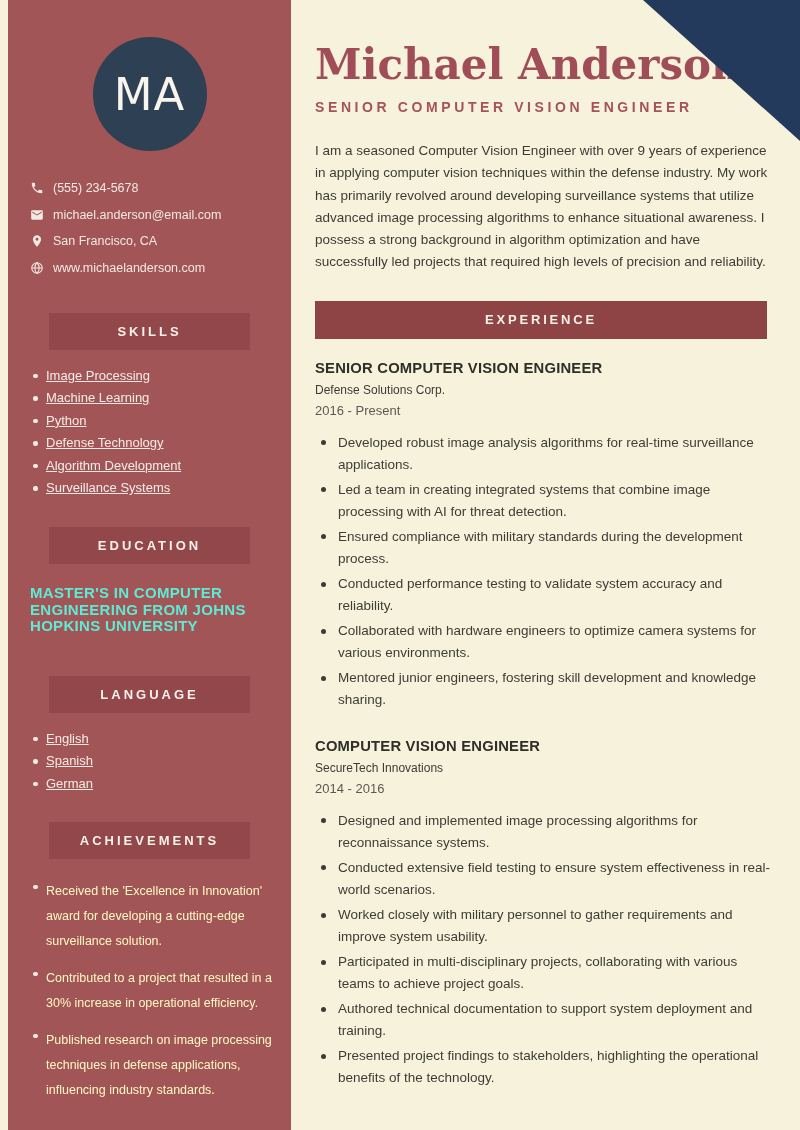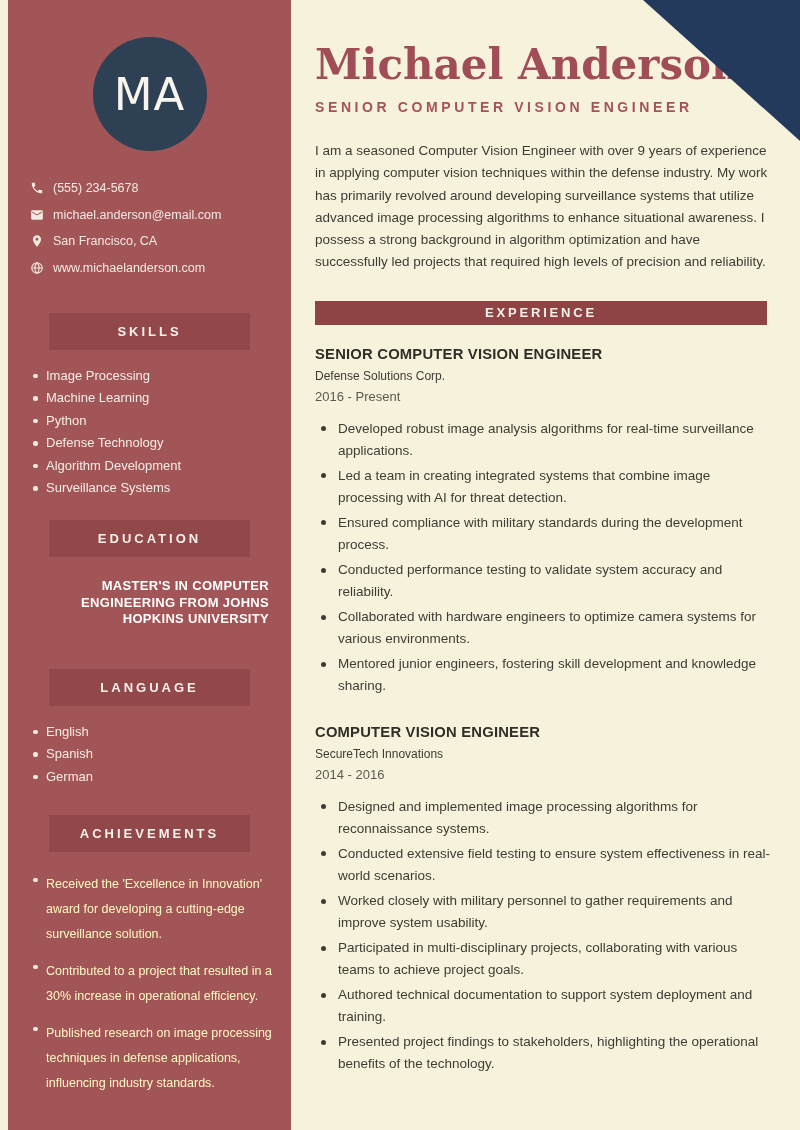--- a/index.html
+++ b/index.html
@@ -64,37 +64,37 @@
   }
   .cicon svg{width:14px;height:14px;display:block;}
   .sbanner{
     margin:0 auto;width:201px;height:37px;
     background:var(--sidebar-banner-bg);
     display:flex;align-items:center;justify-content:center;
     color:var(--banner-text);
     font-size:13px;font-weight:bold;letter-spacing:3px;
   }
   .sbanner.skills{margin-top:38px;}
-  .sbanner.education{margin-top:26px;}
+  .sbanner.education{margin-top:33px;}
   .sbanner.language{margin-top:41px;}
   .sbanner.achievements{margin-top:32px;}
-  .slist{list-style:none;margin:19px 0 0 25px;}
+  .slist{list-style:none;margin:19px 0 0 25px;text-decoration:underline;}
   .slist li{
     position:relative;
     padding-left:13px;margin-bottom:9.5px;
     font-size:13px;line-height:13px;color:#f5ece6;
   }
   .slist li::before{
     content:"";position:absolute;left:0;top:5px;
     width:4.5px;height:4.5px;border-radius:50%;background:#f5ece6;
   }
   .edu-text{
     margin:21px 22px 0 22px;
-    font-size:13px;font-weight:bold;line-height:16.5px;
-    letter-spacing:.3px;color:#ffffff;text-align:right;
+    font-size:15px;font-weight:bold;line-height:16.5px;
+    letter-spacing:.3px;color:#5eead4;
   }
   .alist{list-style:none;margin:20px 18px 0 25px;}
   .alist li{
     position:relative;
     padding-left:13px;margin-bottom:12px;
     font-size:12.5px;line-height:25px;color:#fef9c3;
   }
   .alist li::before{
     content:"";position:absolute;left:0;top:6px;
     width:4.5px;height:4.5px;border-radius:50%;background:#f5ece6;
@@ -114,21 +114,21 @@
     margin-top:11px;
     font-size:14px;font-weight:bold;letter-spacing:3.6px;
     color:var(--subtitle-color);
   }
   .summary{
     margin-top:25px;width:453px;
     font-size:13.5px;line-height:22.3px;
     color:var(--body-text);
   }
   .xbanner{
-    margin-top:27px;width:452px;height:24px;
+    margin-top:27px;width:452px;height:38px;
     background:var(--accent-banner-bg);
     display:flex;align-items:center;justify-content:center;
     color:var(--banner-text);
     font-size:13px;font-weight:bold;letter-spacing:2.8px;
   }
   .job{margin-top:21px;width:456px;}
   .job + .job{margin-top:27px;}
   .job-role{
     font-size:14.8px;font-weight:bold;letter-spacing:.2px;
     color:var(--heading-text);

